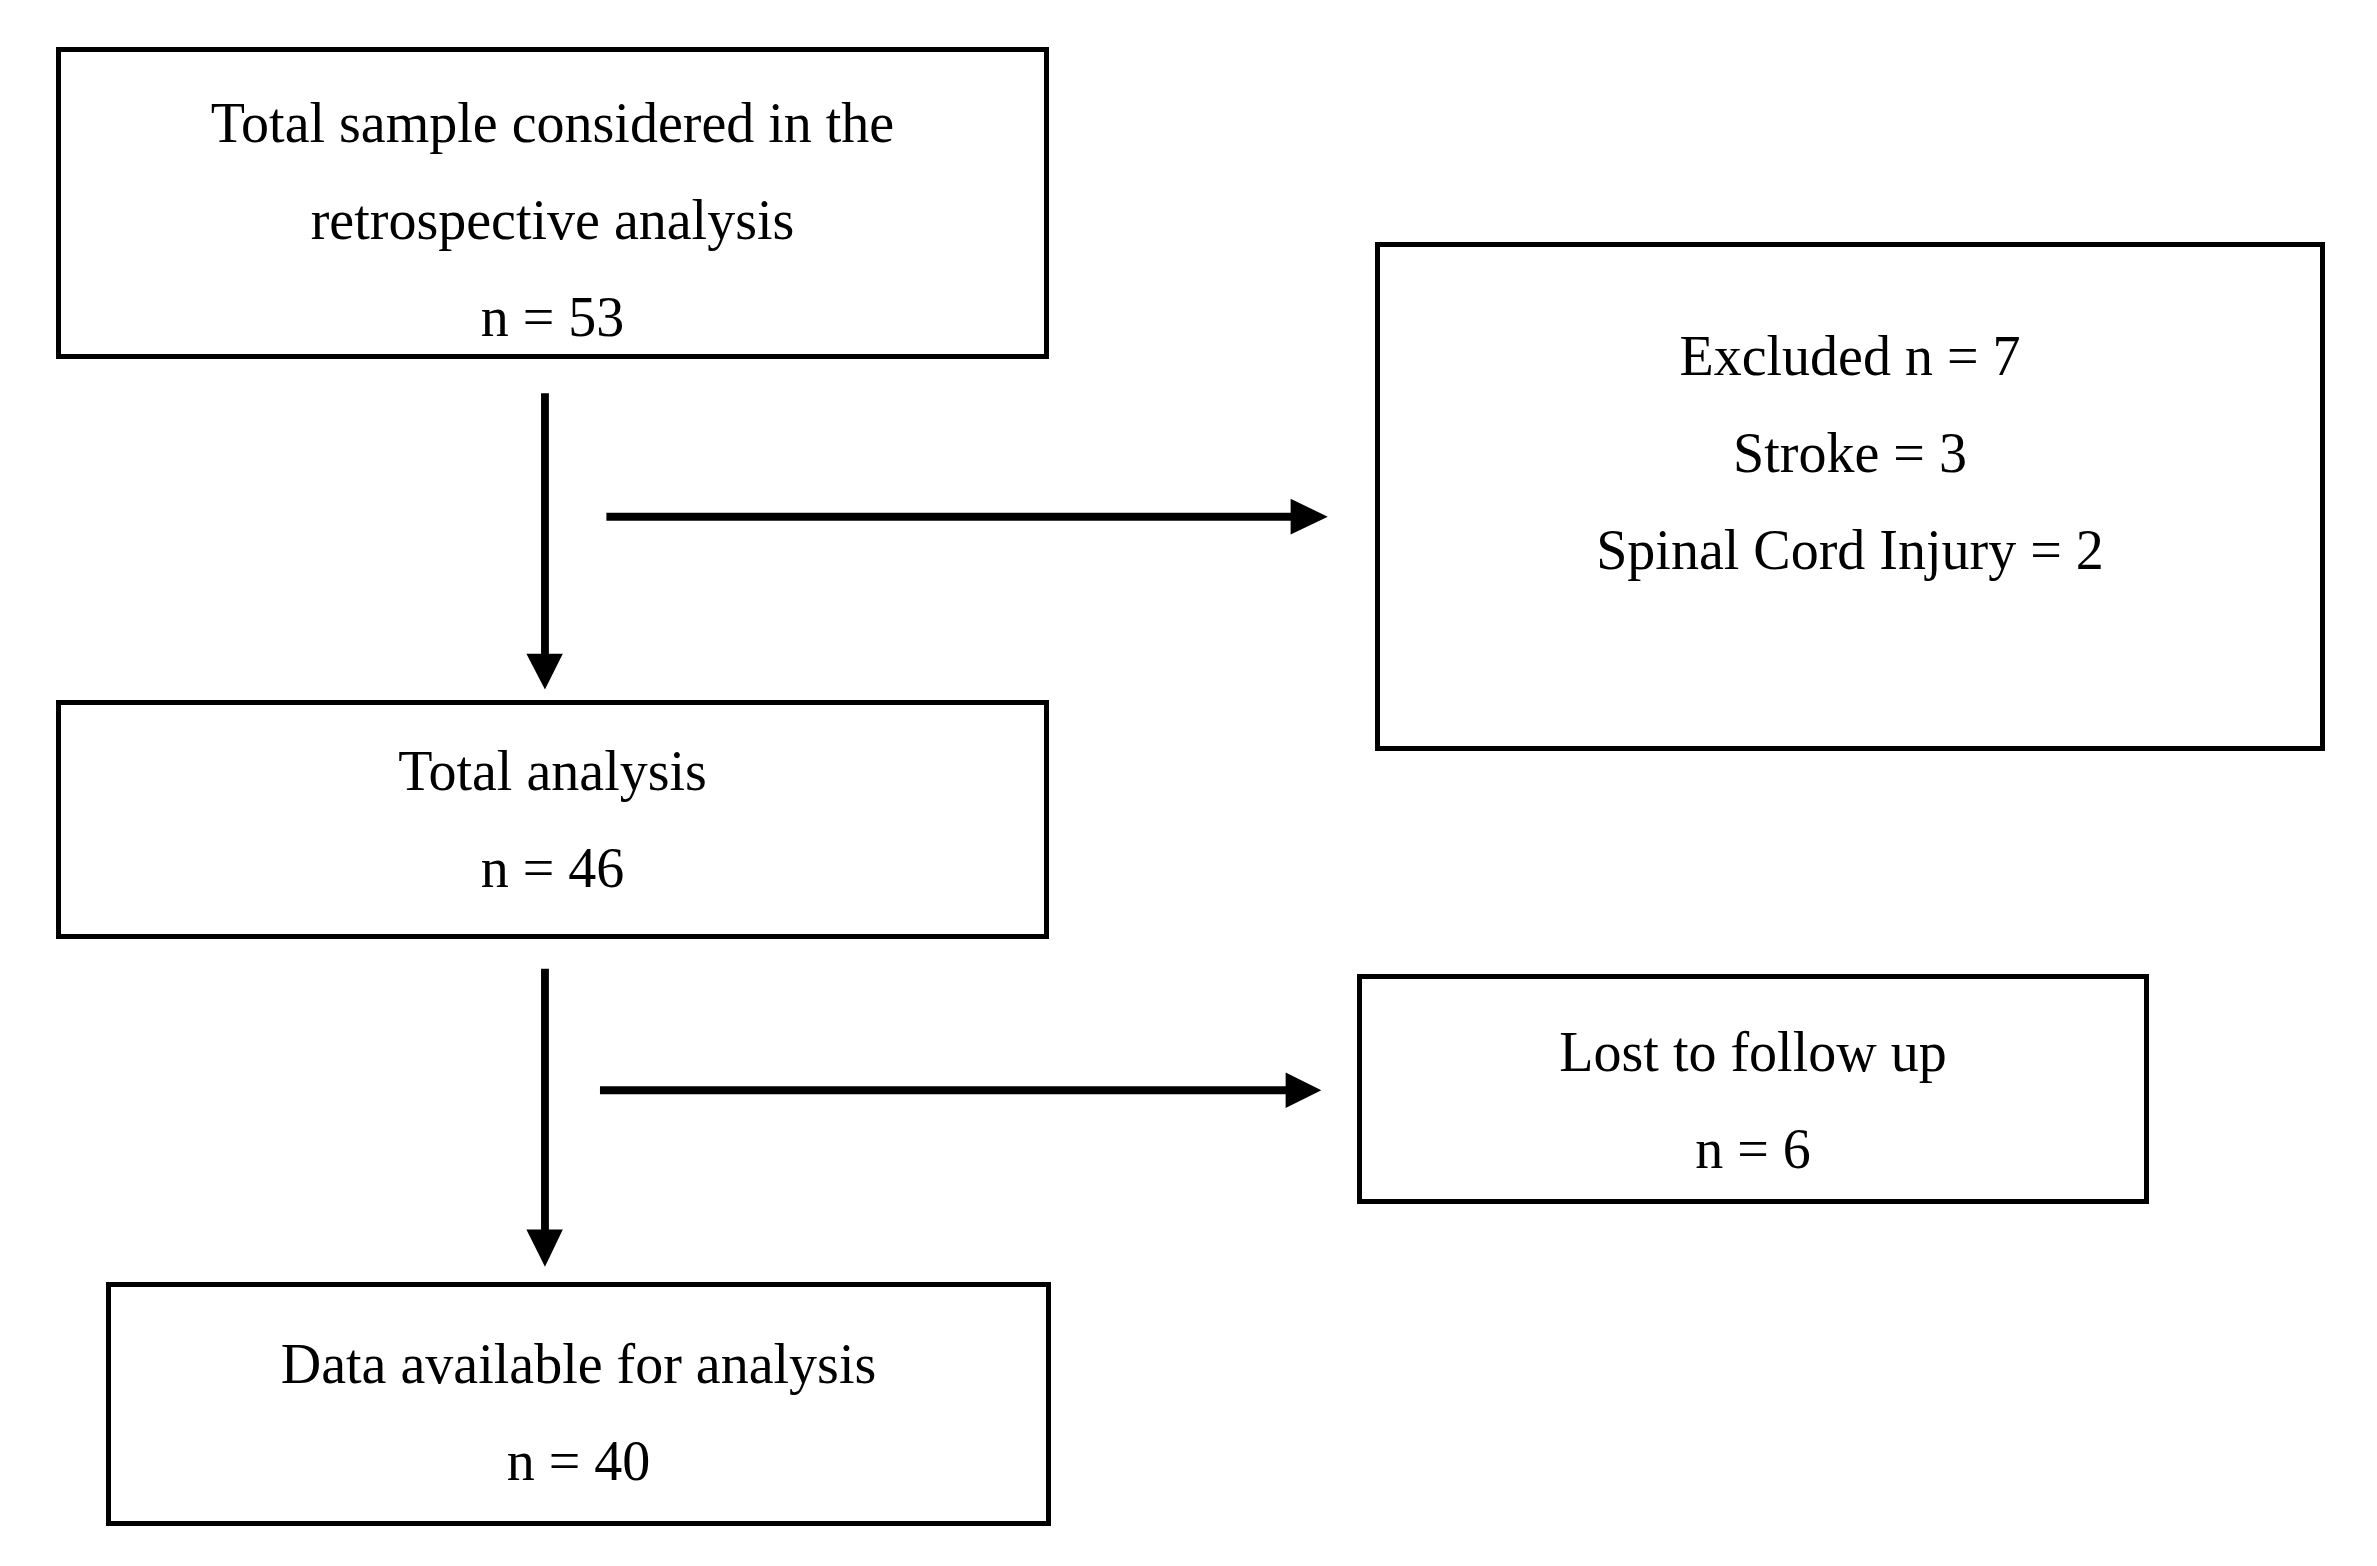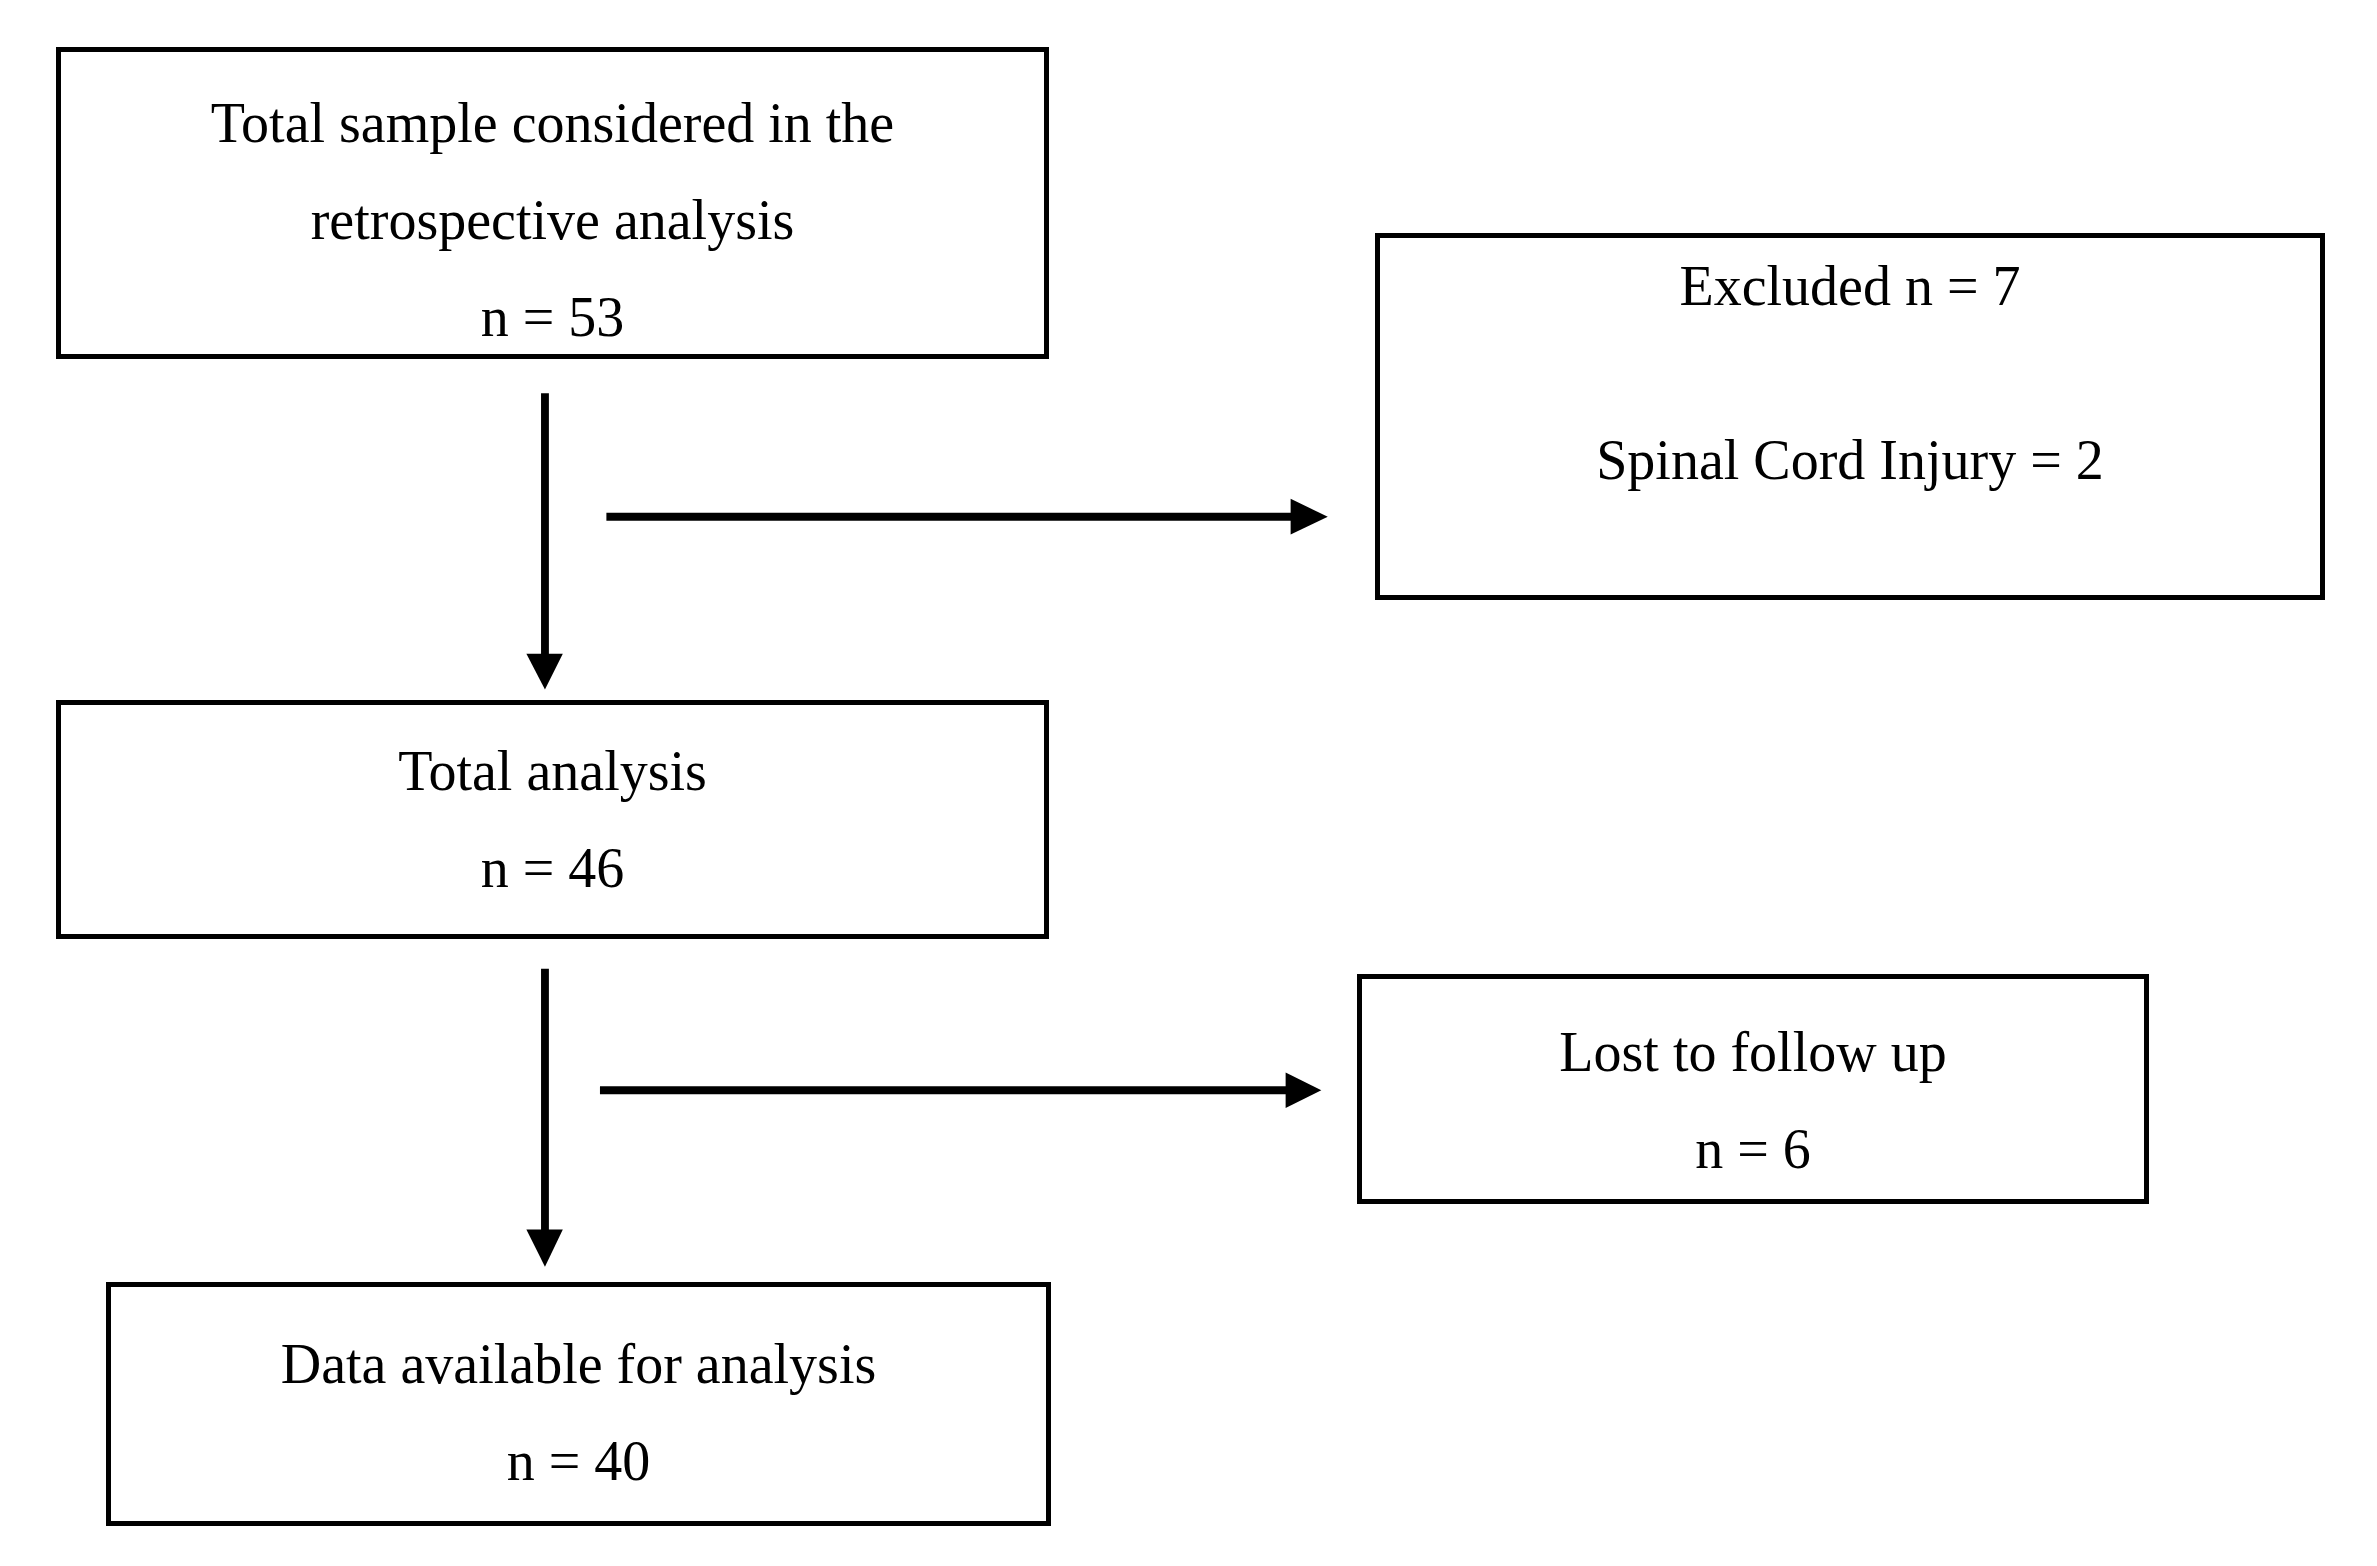--- a/index.html
+++ b/index.html
@@ -26,21 +26,21 @@
     justify-content: center;
     align-items: center;
     text-align: center;
   }
   .flowbox .line {
     font-size: 56px;
     line-height: 97px;
     white-space: nowrap;
   }
   #box-total-sample   { left: 56px;   top: 47px;   width: 993px; height: 312px; padding-top: 34px; }
-  #box-excluded       { left: 1375px; top: 233px;  width: 950px; height: 367px; padding-bottom: 86px; justify-content: space-between; }
+  #box-excluded       { left: 1375px; top: 242px;  width: 950px; height: 509px; padding-bottom: 86px; }
   #box-total-recruited{ left: 56px;   top: 700px;  width: 993px; height: 239px; }
   #box-lost-follow-up { left: 1357px; top: 974px; width: 792px; height: 230px; padding-top: 24px; }
   #box-data-available { left: 59px;   top: 1282px; width: 945px; height: 244px; padding-top: 18px; margin-left: 47px; }
   svg.arrows {
     position: absolute;
     left: 0;
     top: 0;
     width: 2377px;
     height: 1567px;
     pointer-events: none;
@@ -73,20 +73,21 @@
   </svg>
 
   <div class="flowbox" id="box-total-sample">
     <div class="line">Total sample considered in the</div>
     <div class="line">retrospective analysis</div>
     <div class="line">n = 53</div>
   </div>
 
   <div class="flowbox" id="box-excluded">
     <div class="line">Excluded n = 7</div>
+    <div class="line">Stroke = 3</div>
     <div class="line">Spinal Cord Injury = 2</div>
   </div>
 
   <div class="flowbox" id="box-total-recruited">
     <div class="line">Total analysis</div>
     <div class="line">n = 46</div>
   </div>
 
   <div class="flowbox" id="box-lost-follow-up">
     <div class="line">Lost to follow up</div>

